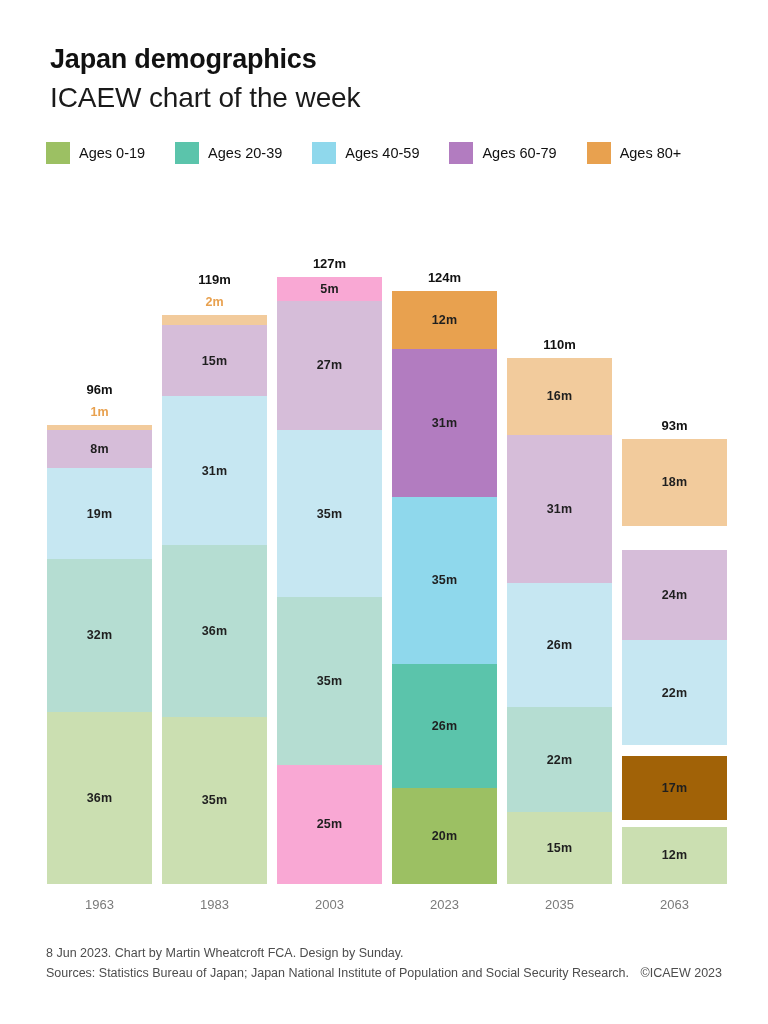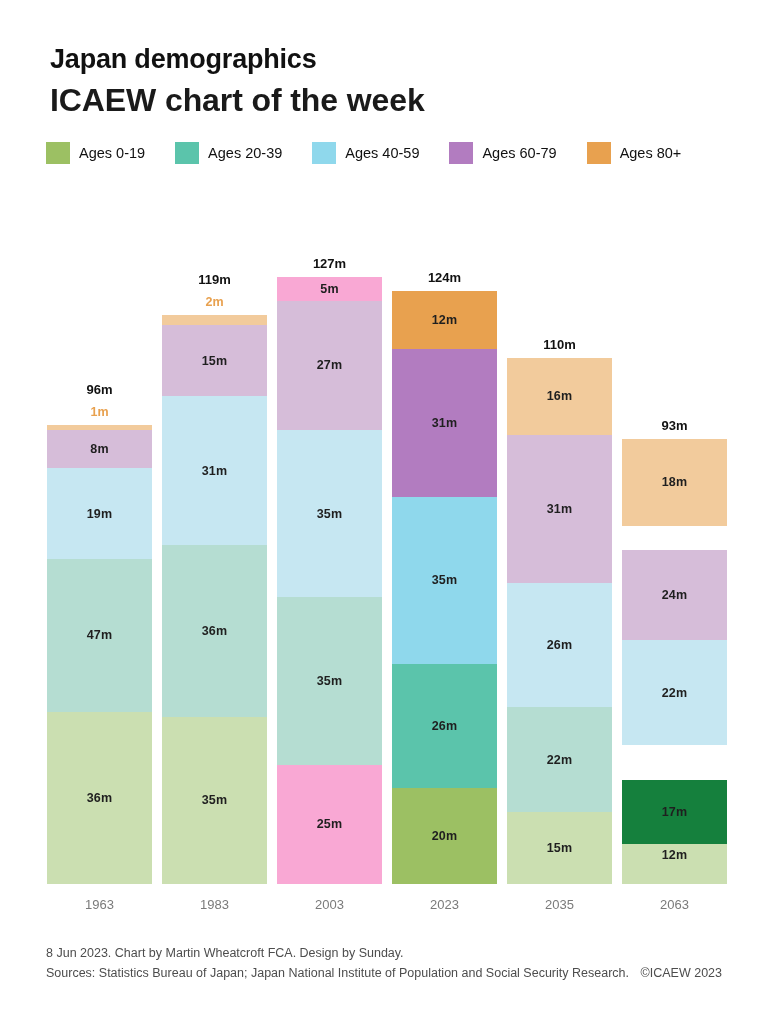--- a/index.html
+++ b/index.html
@@ -11,21 +11,21 @@
   .page{position:absolute;inset:0;}
 
   
   .title{
     position:absolute;left:50px;top:44px;
     font-size:27px;font-weight:bold;color:#111111;
     letter-spacing:-0.2px;
   }
   .subtitle{
     position:absolute;left:50px;top:82px;
-    font-size:32px;font-weight:bold;color:#1a1a1a;
+    font-size:28px;font-weight:normal;color:#1a1a1a;
     letter-spacing:-0.1px;
   }
 
   
   .legend{
     position:absolute;left:46px;top:142px;
     display:flex;align-items:center;
   }
   .legend-item{display:flex;align-items:center;margin-right:30px;}
   .legend-swatch{width:24px;height:22px;display:block;}
@@ -101,21 +101,21 @@
       </div>
     </div>
 
   <div class="plot" id="plot">
       <div class="bar-group" style="left: 47px; height: 930px;">
         <div class="bar" style="height: 458.88px;">
           <div class="seg" style="height: 172.08px; bottom: 0px; background: rgb(203, 223, 177);">
             <span class="seg-label">36m</span>
           </div>
           <div class="seg" style="height: 152.96px; bottom: 172.08px; background: rgb(181, 221, 210);">
-            <span class="seg-label">47m</span>
+            <span class="seg-label">32m</span>
           </div>
           <div class="seg" style="height: 90.82px; bottom: 325.04px; background: rgb(198, 231, 242);">
             <span class="seg-label">19m</span>
           </div>
           <div class="seg" style="height: 38.24px; bottom: 415.86px; background: rgb(214, 189, 217);">
             <span class="seg-label">8m</span>
           </div>
           <div class="seg" style="height: 4.78px; bottom: 454.1px; background: rgb(242, 203, 156);"></div>
         </div>
         <div class="outside-label" style="bottom: 510.88px; color: rgb(232, 161, 79);">1m</div>
@@ -203,21 +203,21 @@
           </div>
         </div>
         <div class="total-label" style="bottom: 577.8px;">110m</div>
         <div class="x-label" style="color: rgb(122, 122, 122);">2035</div>
       </div>
       <div class="bar-group" style="left: 622px; height: 930px;">
         <div class="bar" style="height: 444.54px;">
           <div class="seg" style="height: 57.36px; bottom: 0px; background: rgb(203, 223, 177);">
             <span class="seg-label">12m</span>
           </div>
-          <div class="seg" style="height: 64px; bottom: 40px; background: #15803d;">
+          <div class="seg" style="height: 64px; bottom: 64px; background: #a16207;">
             <span class="seg-label">17m</span>
           </div>
           <div class="seg" style="height: 105.16px; bottom: 138.62px; background: rgb(198, 231, 242);">
             <span class="seg-label">22m</span>
           </div>
           <div class="seg" style="height: 90px; bottom: 243.78px; background: rgb(214, 189, 217);">
             <span class="seg-label">24m</span>
           </div>
           <div class="seg" style="height: 86.04px; bottom: 358.5px; background: rgb(242, 203, 156);">
             <span class="seg-label">18m</span>

